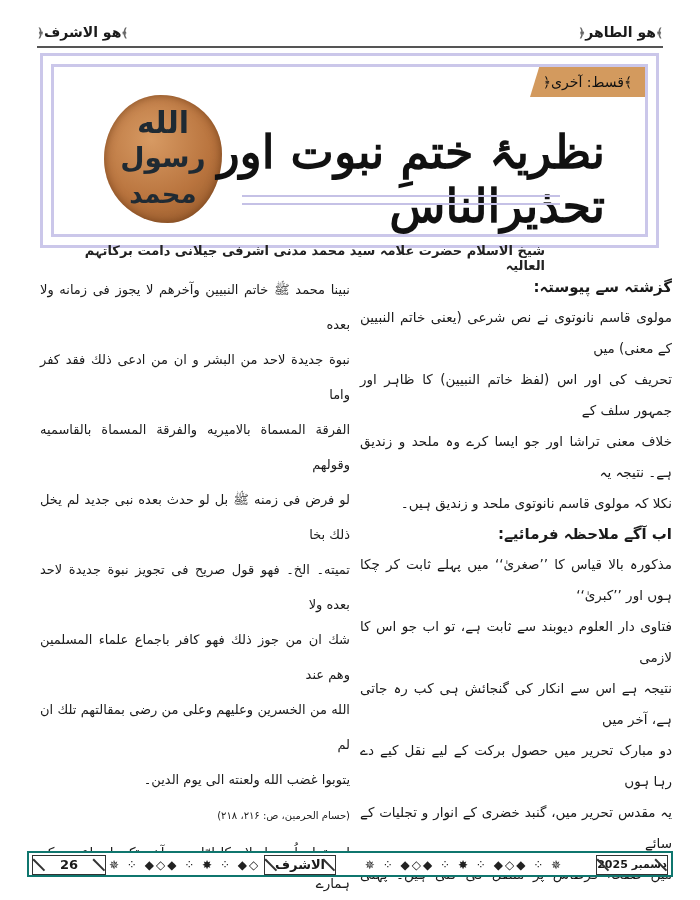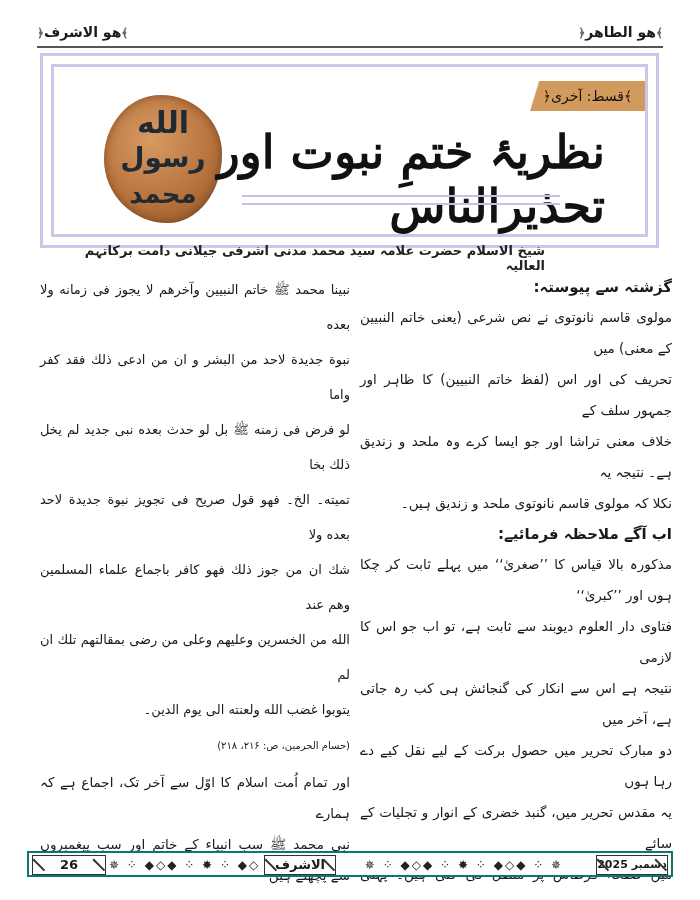--- a/index.html
+++ b/index.html
@@ -8,21 +8,21 @@
 
   
   .run-head { position:absolute; left:37px; right:37px; top:24px; height:22px; border-bottom:2px solid #555; }
   .run-head .r { position:absolute; right:0; top:0; font-size:14px; font-weight:bold; direction:rtl; }
   .run-head .l { position:absolute; left:0; top:0; font-size:14px; font-weight:bold; direction:rtl; }
   .orn { color:#666; font-size:12px; }
 
   
   .frame-outer { position:absolute; left:40px; top:53px; width:619px; height:195px; border:3px solid #cbc7ea; box-sizing:border-box; }
   .frame-inner { position:absolute; left:8px; top:8px; right:8px; bottom:8px; border:3px solid #cbc7ea; background:#fff; }
-  .tag { position:absolute; right:0; top:0; width:115px; height:30px; background:#d39a5e; clip-path:polygon(8% 0,100% 0,100% 100%,0 100%); direction:rtl; text-align:center; font-size:14px; line-height:30px; color:#111;margin-top:14px; }
+  .tag { position:absolute; right:0; top:0; width:115px; height:30px; background:#d39a5e; clip-path:polygon(8% 0,100% 0,100% 100%,0 100%); direction:rtl; text-align:center; font-size:14px; line-height:30px; color:#111; }
   .medal { position:absolute; left:50px; top:28px; width:118px; height:128px; border-radius:48% 52% 46% 54% / 50% 46% 54% 50%; background:radial-gradient(circle at 40% 35%, #d79a63 0%, #b9743e 55%, #8d5427 100%); box-shadow:inset 0 0 10px rgba(70,30,0,.5); }
   .medal-txt { position:absolute; left:0; right:0; text-align:center; color:#1f2a33; font-weight:bold; direction:rtl; }
   .title { position:absolute; right:40px; top:58px; font-size:46px; font-weight:bold; direction:rtl; font-family:"DejaVu Serif", serif; color:#111; letter-spacing:-1px; }
   .title-rule { position:absolute; left:188px; right:85px; top:128px; height:6px; border-top:2px solid #c5c1e6; border-bottom:2px solid #c5c1e6; }
   .author { position:absolute; right:100px; top:148px; font-size:13px; font-weight:bold; direction:rtl; color:#222;margin-top:28px; }
 
   
   .col { position:absolute; direction:rtl; text-align:justify; }
   .col-right { right:28px; width:312px; top:272px; }
   .col-left { left:40px; width:310px; top:272px; }
@@ -79,20 +79,21 @@
     <p class="p">نتیجہ ہے اس سے انکار کی گنجائش ہی کب رہ جاتی ہے، آخر میں</p>
     <p class="p">دو مبارک تحریر میں حصول برکت کے لیے نقل کیے دے رہا ہوں</p>
     <p class="p">یہ مقدس تحریر میں، گنبد خضری کے انوار و تجلیات کے سائے</p>
     <p class="p">میں صفحہ قرطاس پر منتقل کی گئی ہیں۔ پہلی تحریر محق المعی، مدقق</p>
 
   </div>
 
   <div class="col col-left">
     <p class="arab">نبینا محمد ﷺ خاتم النبيين وآخرهم لا يجوز فى زمانه ولا بعده</p>
     <p class="arab">نبوة جديدة لاحد من البشر و ان من ادعى ذلك فقد كفر واما</p>
+    <p class="arab">الفرقة المسماة بالاميريه والفرقة المسماة بالقاسميه وقولهم</p>
     <p class="arab">لو فرض فى زمنه ﷺ بل لو حدث بعده نبى جديد لم يخل ذلك بخا</p>
     <p class="arab">تميته۔ الخ۔ فهو قول صريح فى تجويز نبوة جديدة لاحد بعده ولا</p>
     <p class="arab">شك ان من جوز ذلك فهو كافر باجماع علماء المسلمين وهم عند</p>
     <p class="arab">الله من الخسرين وعليهم وعلى من رضى بمقالتهم تلك ان لم</p>
     <p class="arab">يتوبوا غضب الله ولعنته الى يوم الدين۔</p>
     <p class="cite">(حسام الحرمین، ص: ۲۱۶، ۲۱۸)</p>
     <p class="p">اور تمام اُمت اسلام کا اوّل سے آخر تک، اجماع ہے کہ ہمارے</p>
     <p class="p">نبی محمد ﷺ سب انبیاء کے خاتم اور سب پیغمبروں سے پچھلے ہیں</p>
 
   </div>

